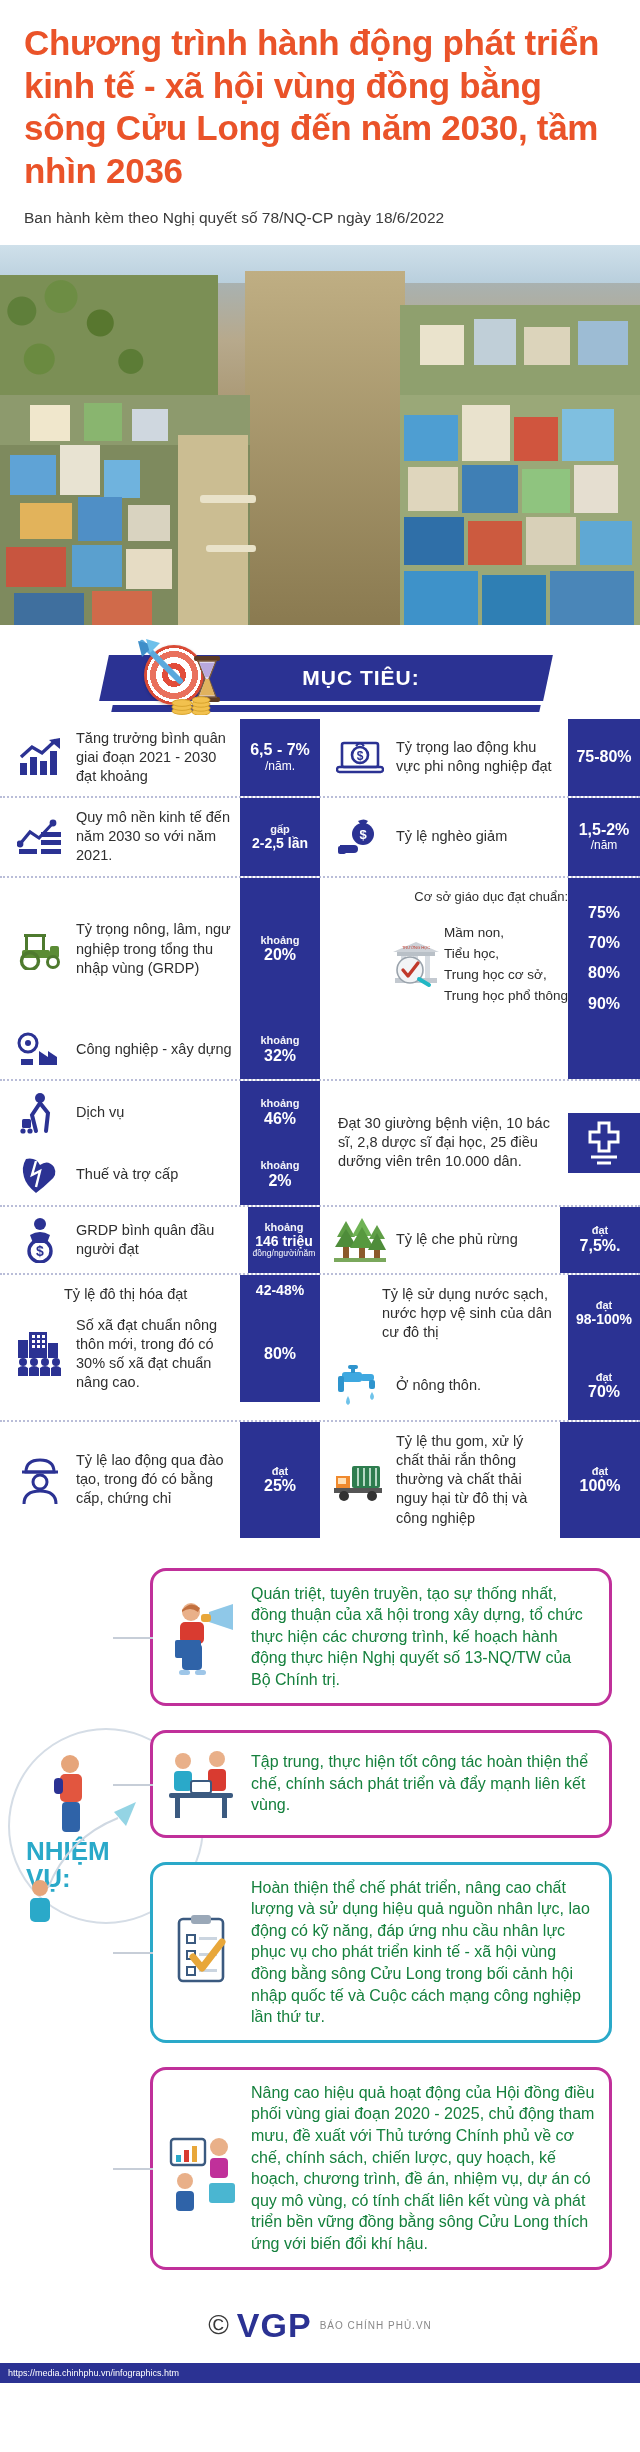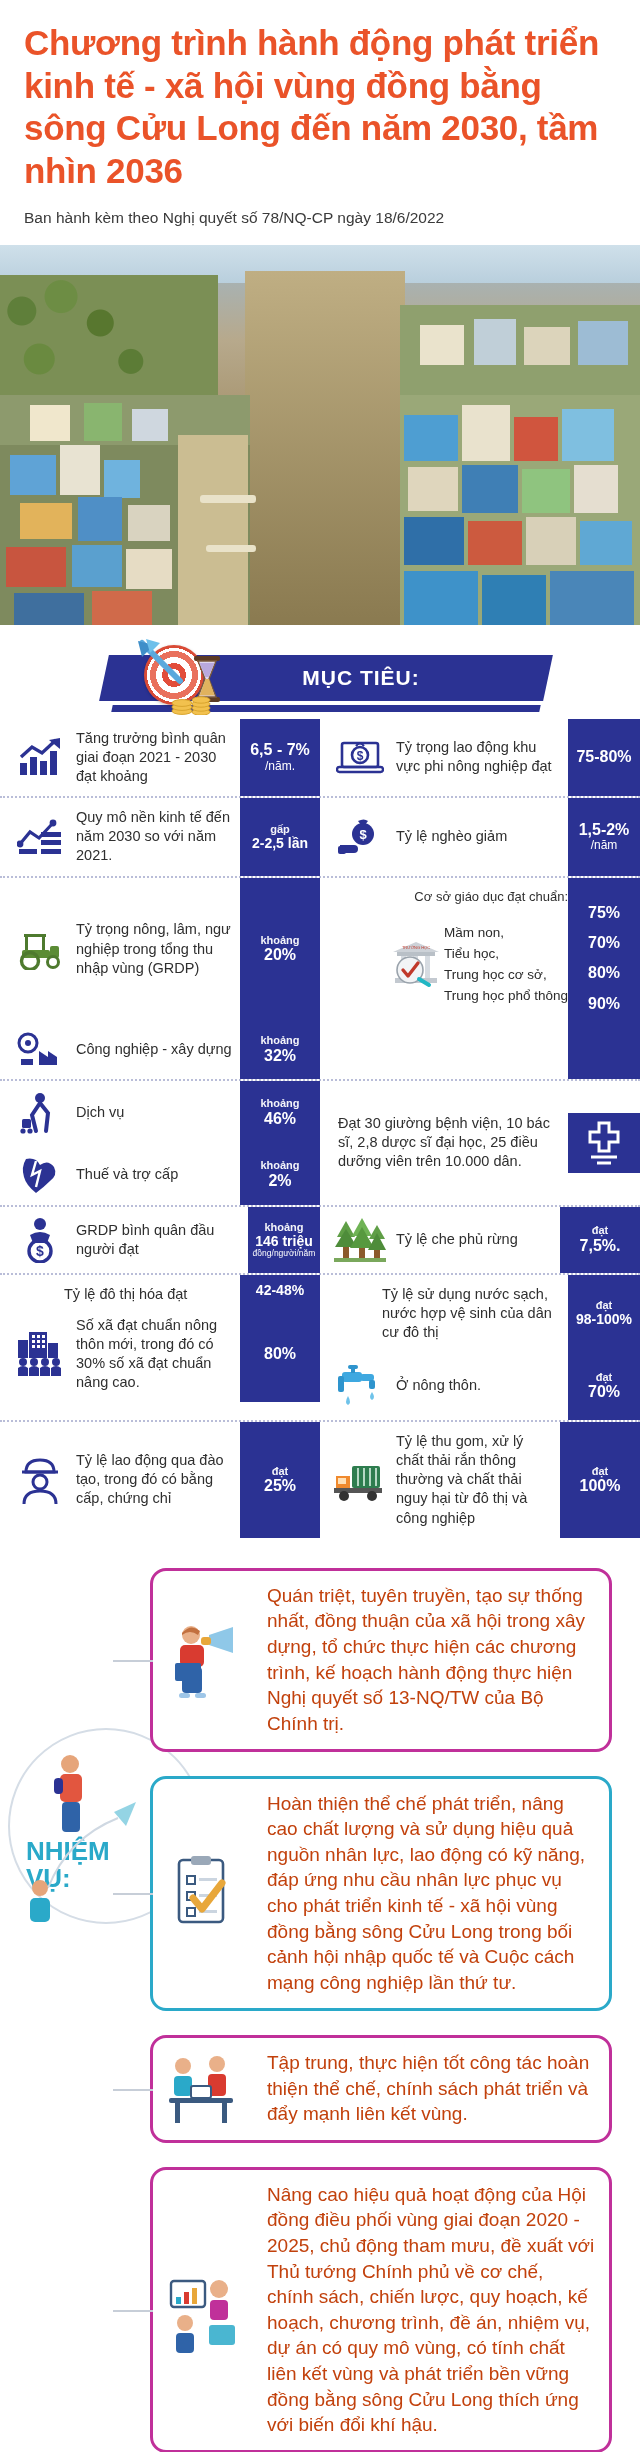--- a/index.html
+++ b/index.html
@@ -145,21 +145,21 @@
   .task-card {
     position: relative;
     border: 3px solid #c0309a;
     border-radius: 16px;
     background: #fff;
     padding: 12px 14px 12px 12px;
     display:flex; align-items:center; gap: 12px;
     margin-right: 14px;
   }
   .task-card .illus { flex: 0 0 auto; width: 74px; height: 78px; position: relative; }
-  .task-card .tbody { font-size: 19px; line-height: 1.35; color: #c2410c; margin-left: 16px; }
+  .task-card .tbody { font-size: 16px; line-height: 1.35; color: #15803d; }
   .connector {
     position:absolute; left:-40px; top:50%; width:40px; height:0;
     border-top: 2px solid #c7ced8;
   }
 
   
   .footer { width:640px; padding: 26px 0 4px 0; text-align:center; }
   .vgp { display:inline-flex; align-items:center; gap: 8px; }
   .vgp .c { font-size: 28px; color:#3a3a3a; }
   .vgp .brand { font-size: 34px; font-weight: 800; color:#2b3293; letter-spacing:1px; }
@@ -699,20 +699,37 @@
             <rect x="14" y="72" width="11" height="5" rx="2.5" fill="#9ec6e8"></rect>
             <rect x="30" y="72" width="11" height="5" rx="2.5" fill="#9ec6e8"></rect>
             <polygon points="44,14 68,6 68,32 44,24" fill="#8fc8e8"></polygon>
             <rect x="36" y="16" width="10" height="8" rx="3" fill="#e8a73a"></rect>
             <rect x="10" y="42" width="26" height="18" rx="2" fill="#2f63a8"></rect>
           </svg>
         </div>
         <div class="tbody">Quán triệt, tuyên truyền, tạo sự thống nhất, đồng thuận của xã hội trong xây dựng, tổ chức thực hiện các chương trình, kế hoạch hành động thực hiện Nghị quyết số 13-NQ/TW của Bộ Chính trị.</div>
       </div>
 
+      <div class="task-card">
+        <div class="connector"></div>
+        <div class="illus">
+          <svg width="74" height="78" viewBox="0 0 74 78">
+            <circle cx="18" cy="16" r="8" fill="#e9b089"></circle>
+            <rect x="9" y="26" width="18" height="20" rx="4" fill="#2aa9c9"></rect>
+            <circle cx="52" cy="14" r="8" fill="#e9b089"></circle>
+            <rect x="43" y="24" width="18" height="22" rx="4" fill="#d93b30"></rect>
+            <rect x="4" y="48" width="64" height="5" rx="2" fill="#3b5a80"></rect>
+            <rect x="10" y="53" width="5" height="20" fill="#3b5a80"></rect>
+            <rect x="57" y="53" width="5" height="20" fill="#3b5a80"></rect>
+            <rect x="26" y="36" width="20" height="12" rx="2" fill="#ffffff" stroke="#3b5a80" stroke-width="2"></rect>
+          </svg>
+        </div>
+        <div class="tbody">Tập trung, thực hiện tốt công tác hoàn thiện thể chế, chính sách phát triển và đẩy mạnh liên kết vùng.</div>
+      </div>
+
       <div class="task-card" style="border-color:#2aa9c9;">
         <div class="connector"></div>
         <div class="illus">
           <svg width="74" height="90" viewBox="0 0 74 90">
             <rect x="14" y="6" width="44" height="62" rx="4" fill="#fff" stroke="#3b5a80" stroke-width="2.6"></rect>
             <rect x="26" y="2" width="20" height="9" rx="3" fill="#9aa8b8"></rect>
             <rect x="22" y="22" width="8" height="8" fill="none" stroke="#3b5a80" stroke-width="2"></rect>
             <rect x="34" y="24" width="18" height="3" fill="#cbd5e0"></rect>
             <rect x="22" y="38" width="8" height="8" fill="none" stroke="#3b5a80" stroke-width="2"></rect>
             <rect x="34" y="40" width="18" height="3" fill="#cbd5e0"></rect>
@@ -720,37 +737,20 @@
             <rect x="34" y="56" width="18" height="3" fill="#cbd5e0"></rect>
             <path d="M28 44 l9 11 l20 -26" fill="none" stroke="#e8a73a" stroke-width="7" stroke-linecap="round" stroke-linejoin="round"></path>
           </svg>
         </div>
         <div class="tbody">Hoàn thiện thể chế phát triển, nâng cao chất lượng và sử dụng hiệu quả nguồn nhân lực, lao động có kỹ năng, đáp ứng nhu cầu nhân lực phục vụ cho phát triển kinh tế - xã hội vùng đồng bằng sông Cửu Long trong bối cảnh hội nhập quốc tế và Cuộc cách mạng công nghiệp lần thứ tư.</div>
       </div>
 
       <div class="task-card">
         <div class="connector"></div>
         <div class="illus">
-          <svg width="74" height="78" viewBox="0 0 74 78">
-            <circle cx="18" cy="16" r="8" fill="#e9b089"></circle>
-            <rect x="9" y="26" width="18" height="20" rx="4" fill="#2aa9c9"></rect>
-            <circle cx="52" cy="14" r="8" fill="#e9b089"></circle>
-            <rect x="43" y="24" width="18" height="22" rx="4" fill="#d93b30"></rect>
-            <rect x="4" y="48" width="64" height="5" rx="2" fill="#3b5a80"></rect>
-            <rect x="10" y="53" width="5" height="20" fill="#3b5a80"></rect>
-            <rect x="57" y="53" width="5" height="20" fill="#3b5a80"></rect>
-            <rect x="26" y="36" width="20" height="12" rx="2" fill="#ffffff" stroke="#3b5a80" stroke-width="2"></rect>
-          </svg>
-        </div>
-        <div class="tbody">Tập trung, thực hiện tốt công tác hoàn thiện thể chế, chính sách phát triển và đẩy mạnh liên kết vùng.</div>
-      </div>
-
-      <div class="task-card">
-        <div class="connector"></div>
-        <div class="illus">
           <svg width="74" height="86" viewBox="0 0 74 86">
             <rect x="6" y="10" width="34" height="26" rx="3" fill="#fff" stroke="#3b5a80" stroke-width="2.4"></rect>
             <rect x="11" y="26" width="5" height="7" fill="#2aa9c9"></rect>
             <rect x="19" y="21" width="5" height="12" fill="#d93b30"></rect>
             <rect x="27" y="17" width="5" height="16" fill="#e8a73a"></rect>
             <circle cx="54" cy="18" r="9" fill="#e9b089"></circle>
             <rect x="45" y="29" width="18" height="20" rx="4" fill="#c0309a"></rect>
             <circle cx="20" cy="52" r="8" fill="#e9b089"></circle>
             <rect x="11" y="62" width="18" height="20" rx="4" fill="#2f63a8"></rect>
             <rect x="44" y="54" width="26" height="20" rx="3" fill="#2aa9c9" opacity="0.85"></rect>

